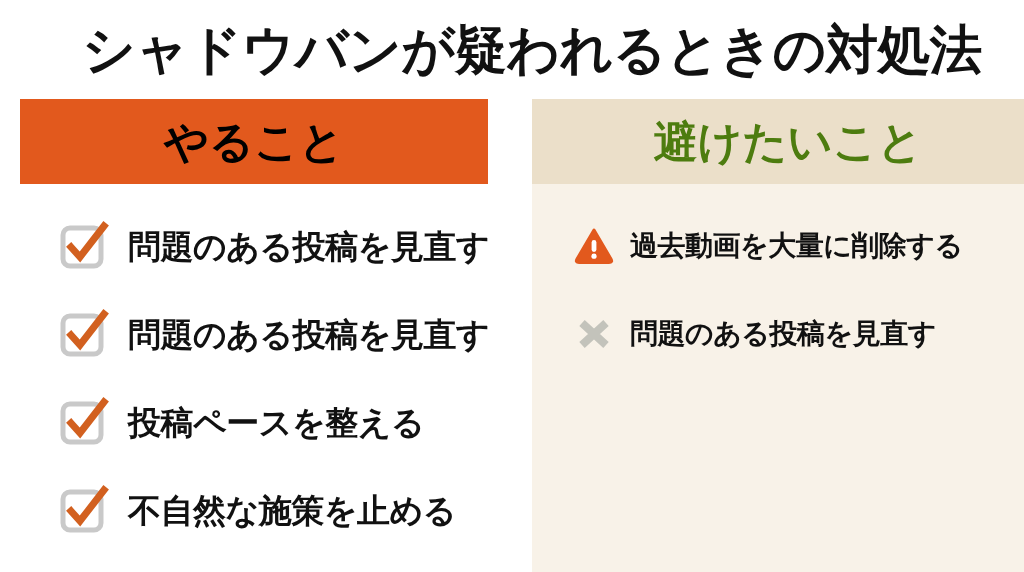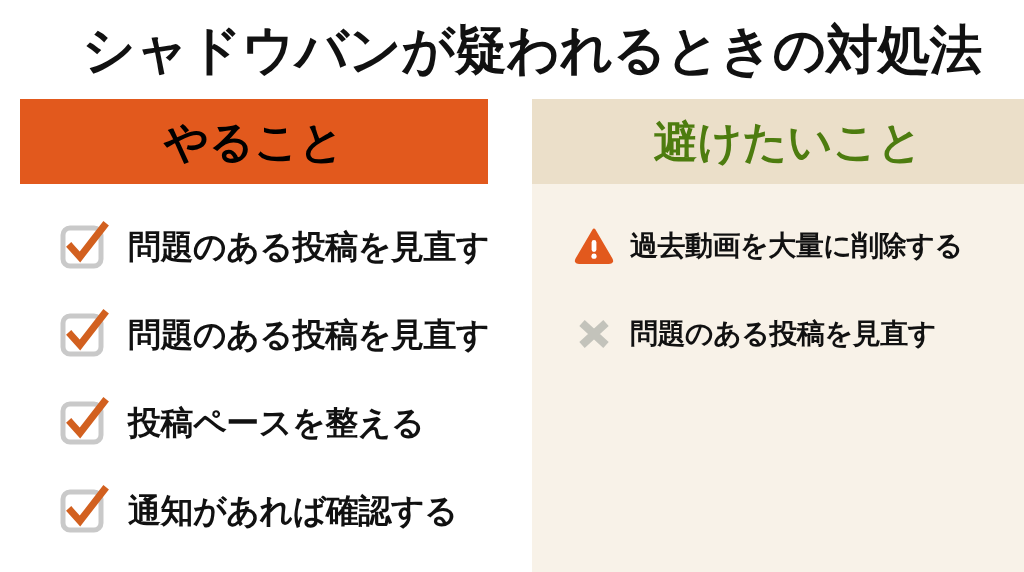--- a/index.html
+++ b/index.html
@@ -201,21 +201,21 @@
       <span class="row-text">投稿ペースを整える</span>
     </div>
 
     <div class="row">
       <span class="icon-box icon-check">
         <svg viewBox="0 0 46 46">
           <rect x="3" y="5" width="38" height="38" rx="7" ry="7" fill="none" stroke="#c9c9c9" stroke-width="5"></rect>
           <path d="M11 24 L20 34 L44 3" fill="none" stroke="#d2601f" stroke-width="7" stroke-linecap="square" stroke-linejoin="miter"></path>
         </svg>
       </span>
-      <span class="row-text">通知があれば確認する</span>
+      <span class="row-text">不自然な施策を止める</span>
     </div>
 
   </div>
 
   <div class="col col-right">
 
     <div class="row">
       <span class="icon-warn">
         <svg viewBox="0 0 40 40">
           <path d="M20 4 L37 33 Q39 36.5 35 36.5 L5 36.5 Q1 36.5 3 33 Z" fill="#e2591d" stroke="#e2591d" stroke-width="3" stroke-linejoin="round"></path>

